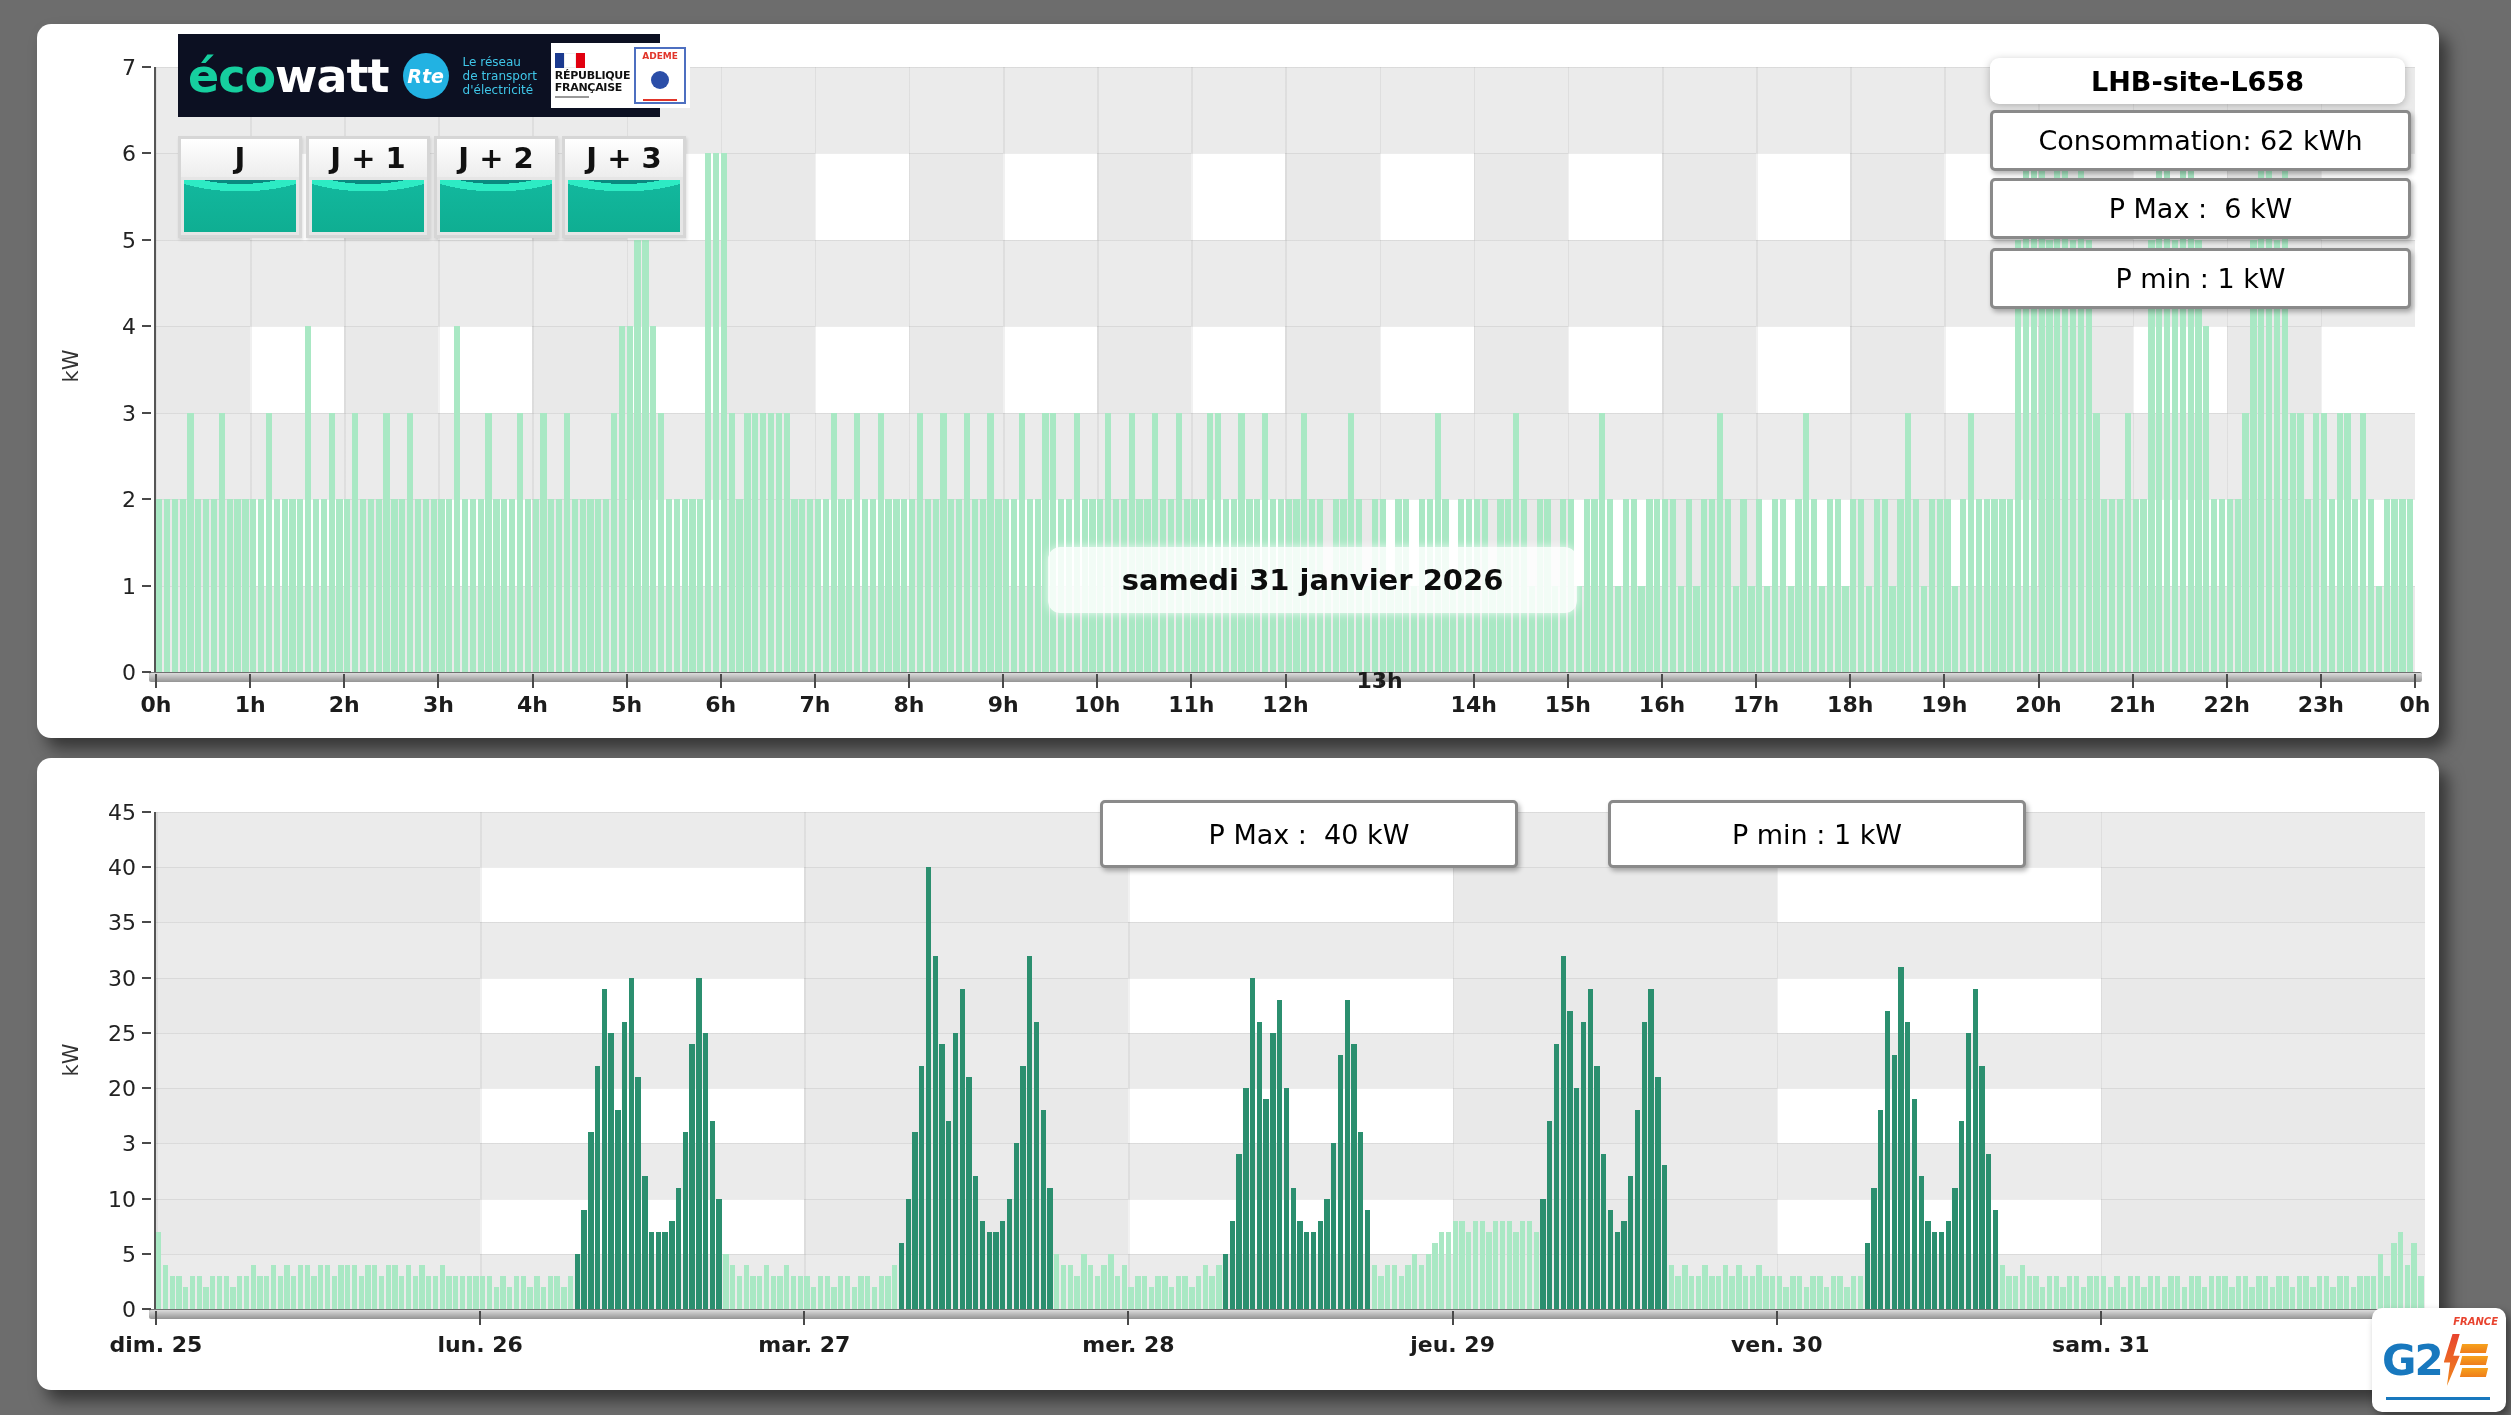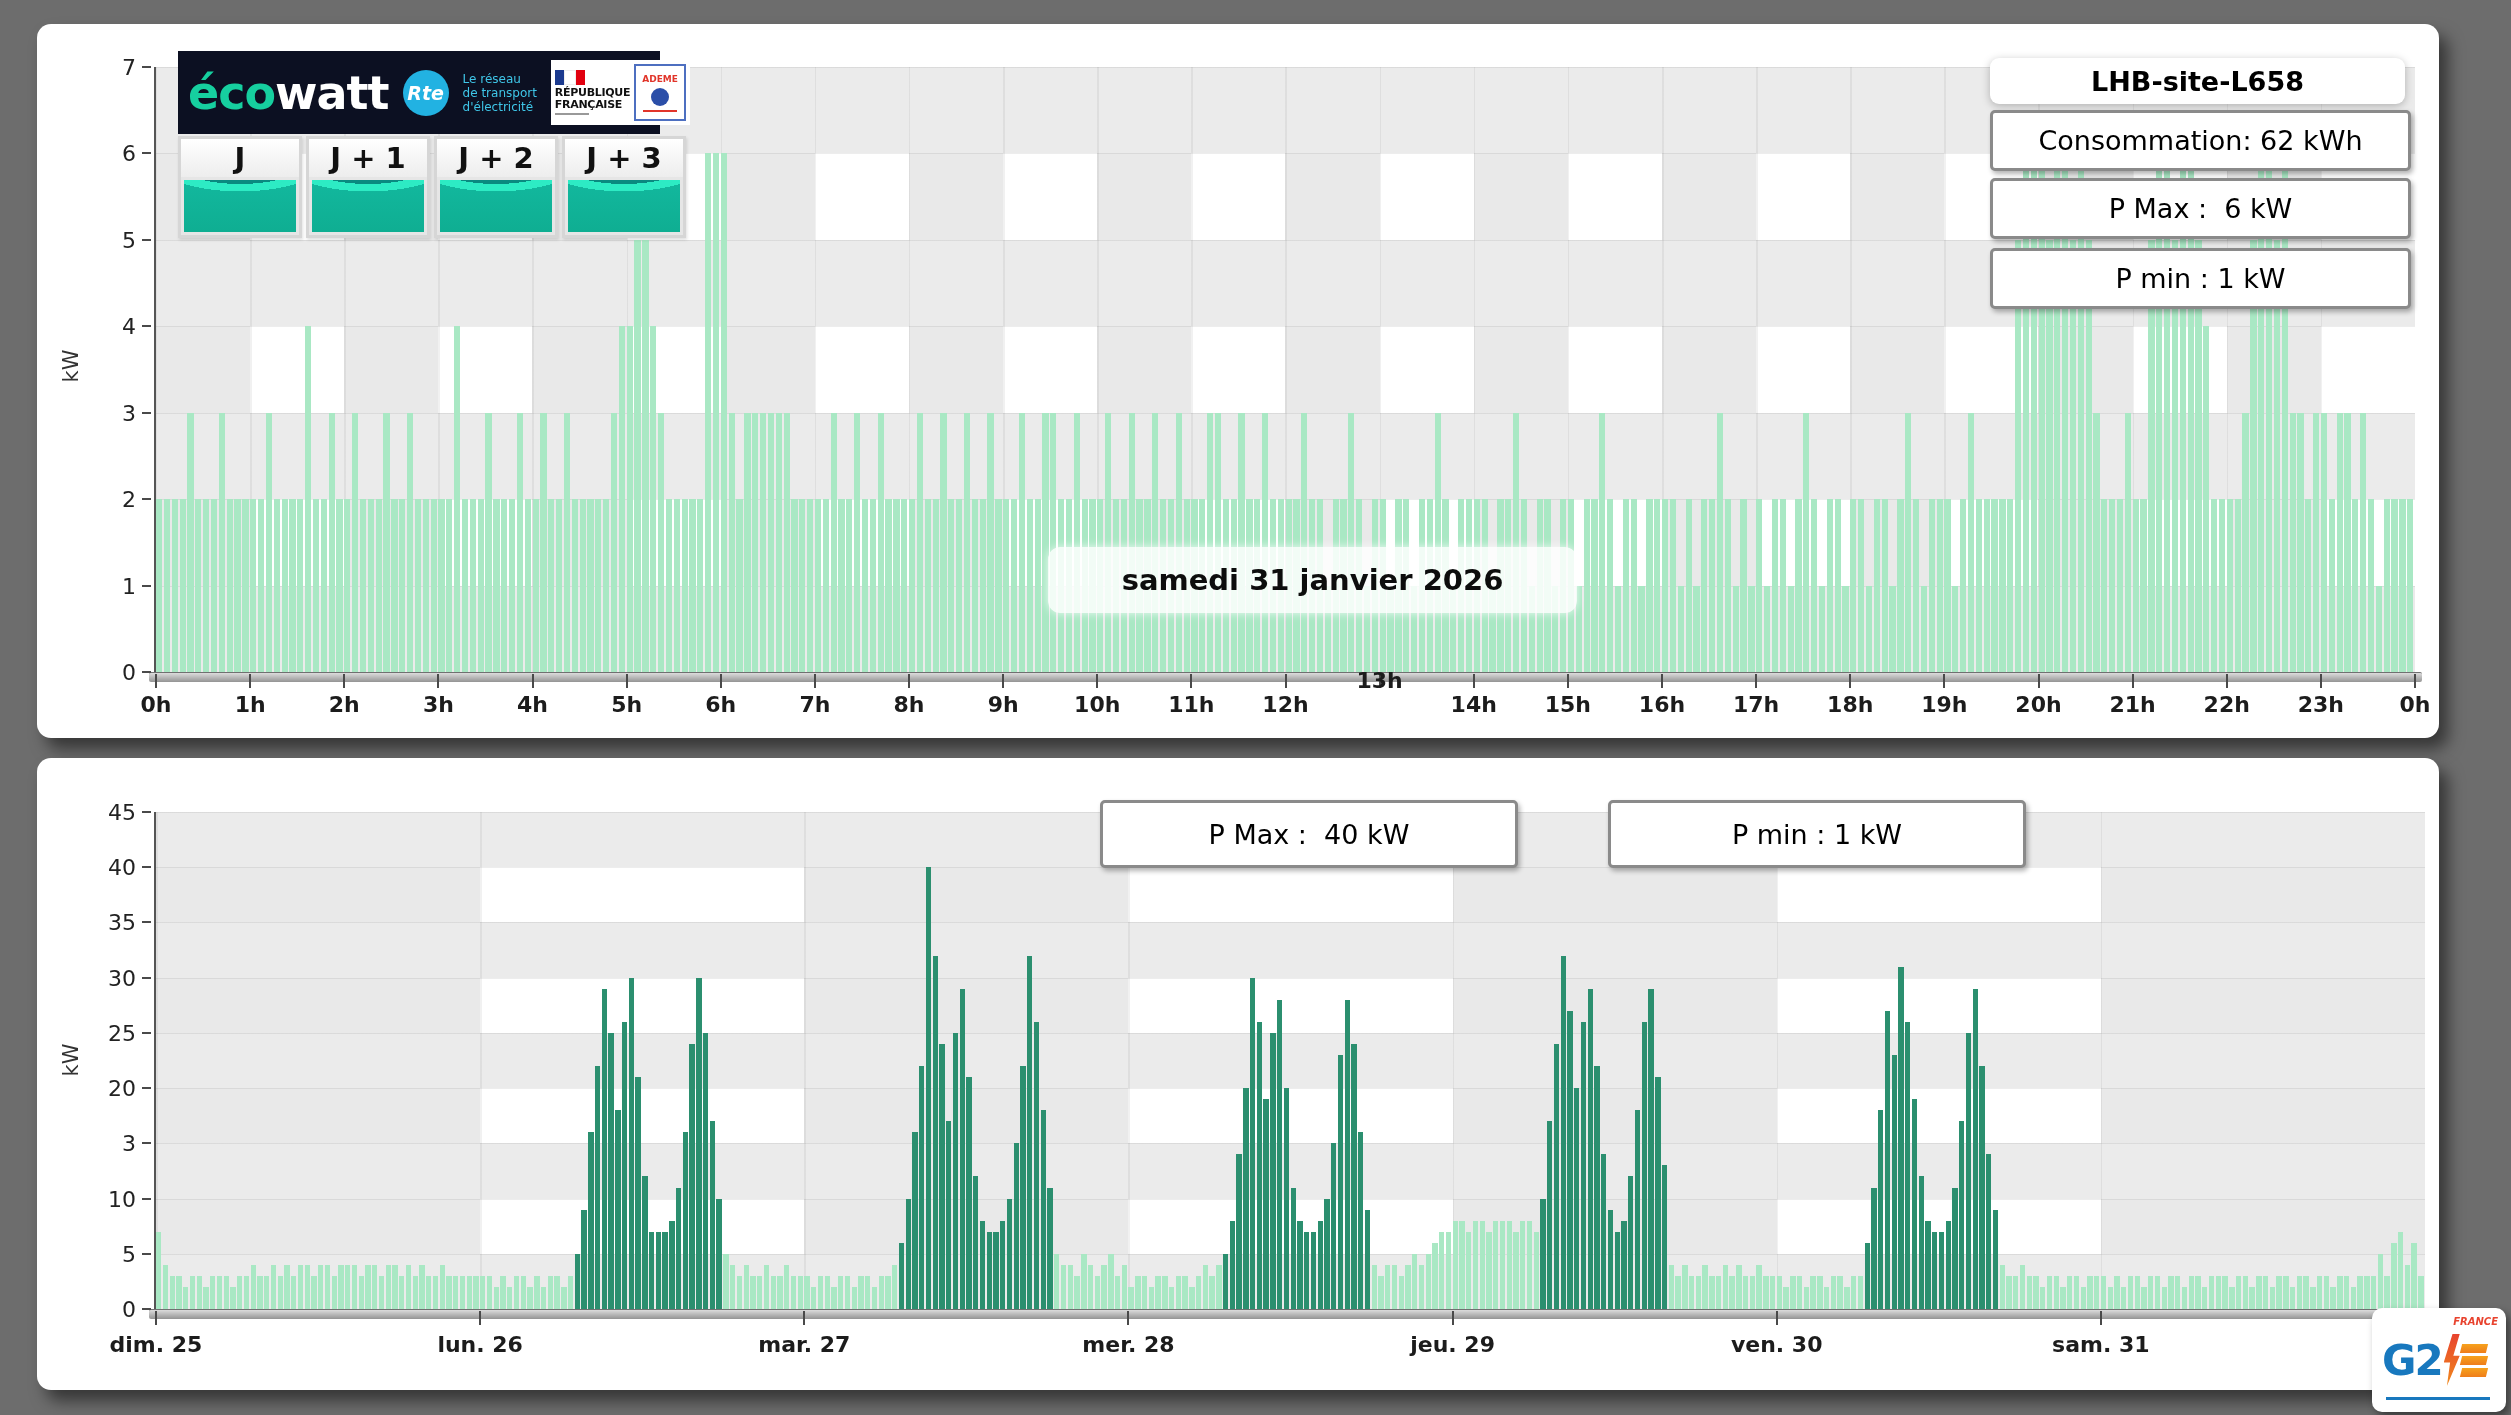--- a/index.html
+++ b/index.html
@@ -30,37 +30,37 @@
   .axis-strip{position:absolute;height:9px;border-top:1px solid #707070;
     background:linear-gradient(#dcdcdc,#949494);border-radius:2px;}
   .axis-vline{position:absolute;width:2px;background:#555;}
   .xtick{position:absolute;width:2px;height:14px;background:#4a4a4a;}
   .ytick{position:absolute;width:9px;height:2px;background:#4a4a4a;}
   .xlab{position:absolute;transform:translateX(-50%);font-size:22px;font-weight:600;color:#1c1c1c;white-space:nowrap;}
   .ylab{position:absolute;width:44px;text-align:right;font-size:22px;font-weight:500;color:#222;}
   .kw-label{position:absolute;transform:rotate(-90deg);font-size:21px;color:#333;}
 
   
-  #ecowatt{position:absolute;left:141px;top:27px;width:482px;height:83px;background:#0c1022;
+  #ecowatt{position:absolute;left:141px;top:10px;width:482px;height:83px;background:#0c1022;
     display:flex;align-items:center;gap:14px;padding:0 10px;box-sizing:border-box;}
   .eco-word{font-size:46px;font-weight:bold;letter-spacing:-1px;white-space:nowrap;}
   .eco-green{color:#16cf9f;}
   .eco-white{color:#ffffff;}
   .rte-circle{width:46px;height:46px;border-radius:50%;background:#22b2e2;color:#fff;
     display:flex;align-items:center;justify-content:center;font-weight:bold;font-size:19px;font-style:italic;flex:0 0 auto;}
   .rte-text{color:#3fc6e8;font-size:12px;line-height:14px;white-space:nowrap;}
   .rf-box{margin-left:auto;background:#fff;width:168px;height:65px;display:flex;align-items:center;
     padding:3px 4px;box-sizing:border-box;gap:4px;}
   .rf-left{display:flex;flex-direction:column;justify-content:center;}
   .flag{display:flex;width:30px;height:15px;margin-bottom:2px;}
   .flag span{flex:1;}
   .rf-title{font-size:11px;font-weight:bold;color:#111;line-height:12px;letter-spacing:-0.3px;}
   .motto{width:34px;height:2px;background:#999;margin-top:2px;}
   .ademe-box{margin-left:auto;width:52px;height:57px;border:2px solid #4d6fc0;background:#fff;
-    display:flex;flex-direction:column;align-items:center;justify-content:center;gap:4px;box-sizing:border-box;}
+    display:flex;flex-direction:column;align-items:center;justify-content:center;gap:10px;box-sizing:border-box;}
   .ademe-word{color:#e1352a;font-size:9px;font-weight:bold;}
   .ademe-globe{width:18px;height:18px;border-radius:50%;background:#2b4ea8;}
   .ademe-line{width:34px;height:2px;background:#e1352a;}
 
   
   #tabs{position:absolute;left:141px;top:112px;display:flex;gap:4px;}
   .tab{width:118px;border:3px solid #d6d6d6;background:#e6e6e6;box-shadow:1px 2px 3px rgba(0,0,0,0.12);}
   .tab-label{height:38px;background:linear-gradient(#ffffff,#ededed);display:flex;align-items:center;
     justify-content:center;font-size:29px;font-weight:bold;color:#111;}
   .gauge{height:52px;margin:3px;background:

